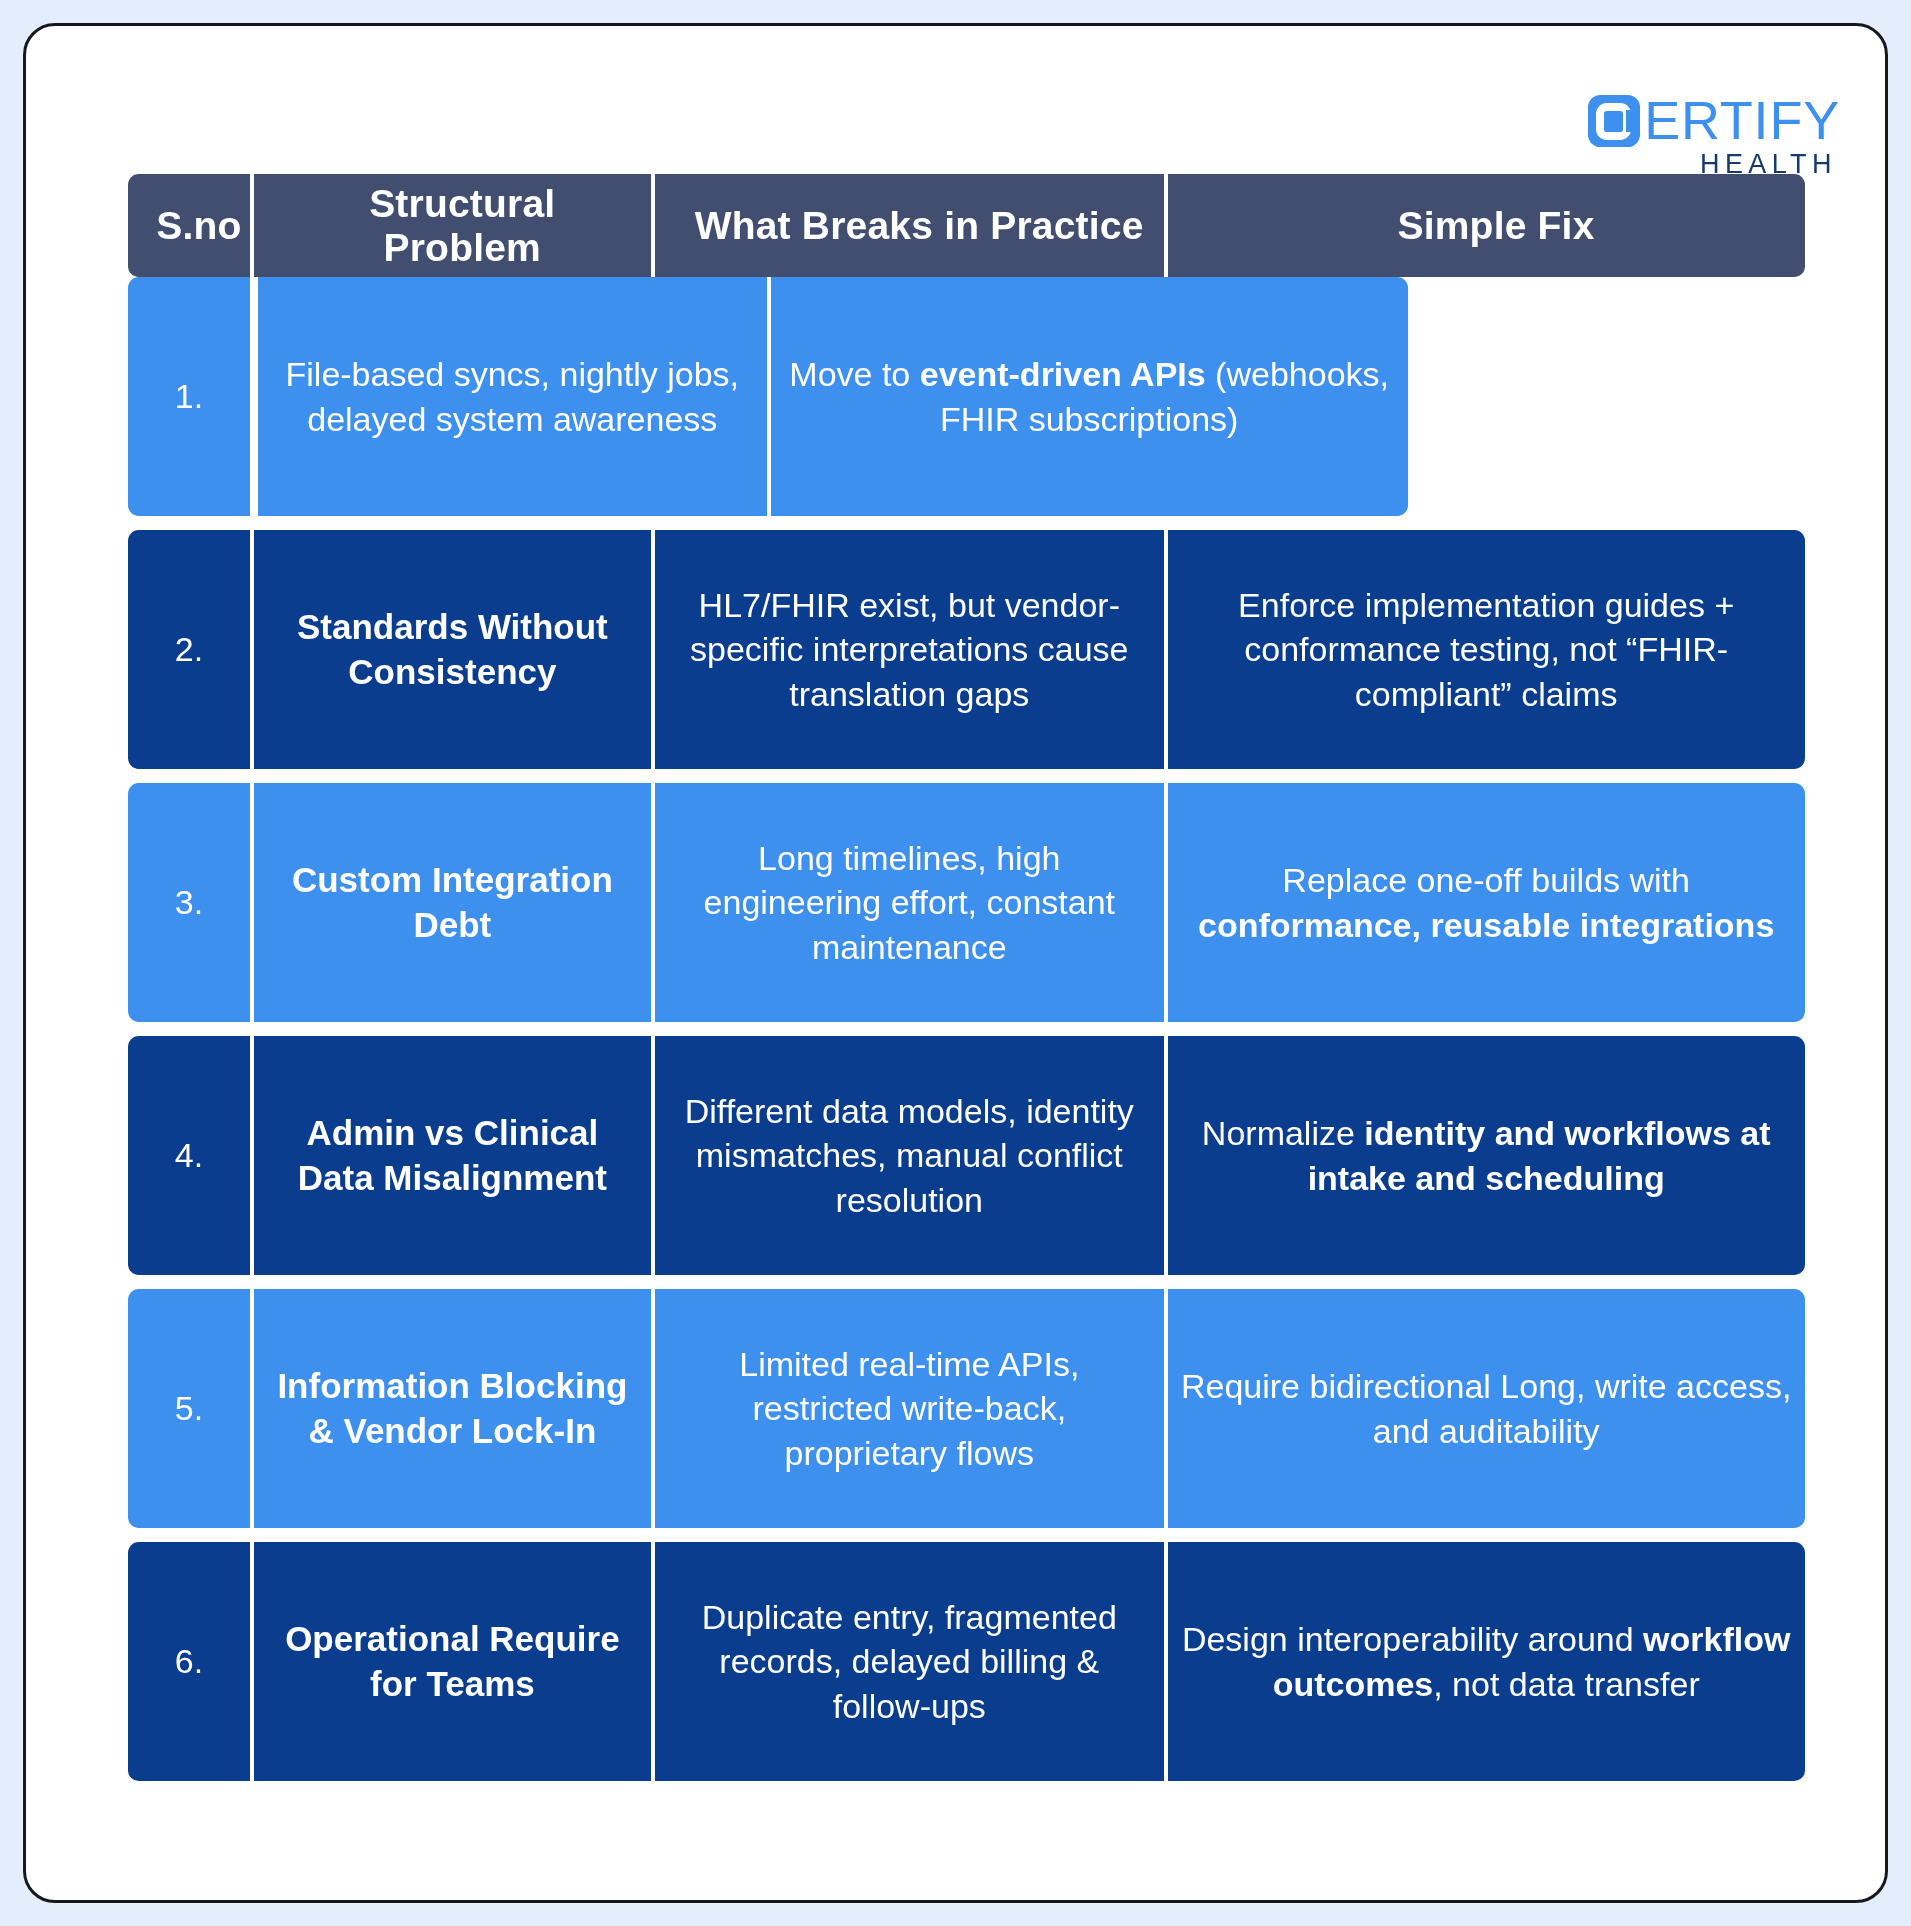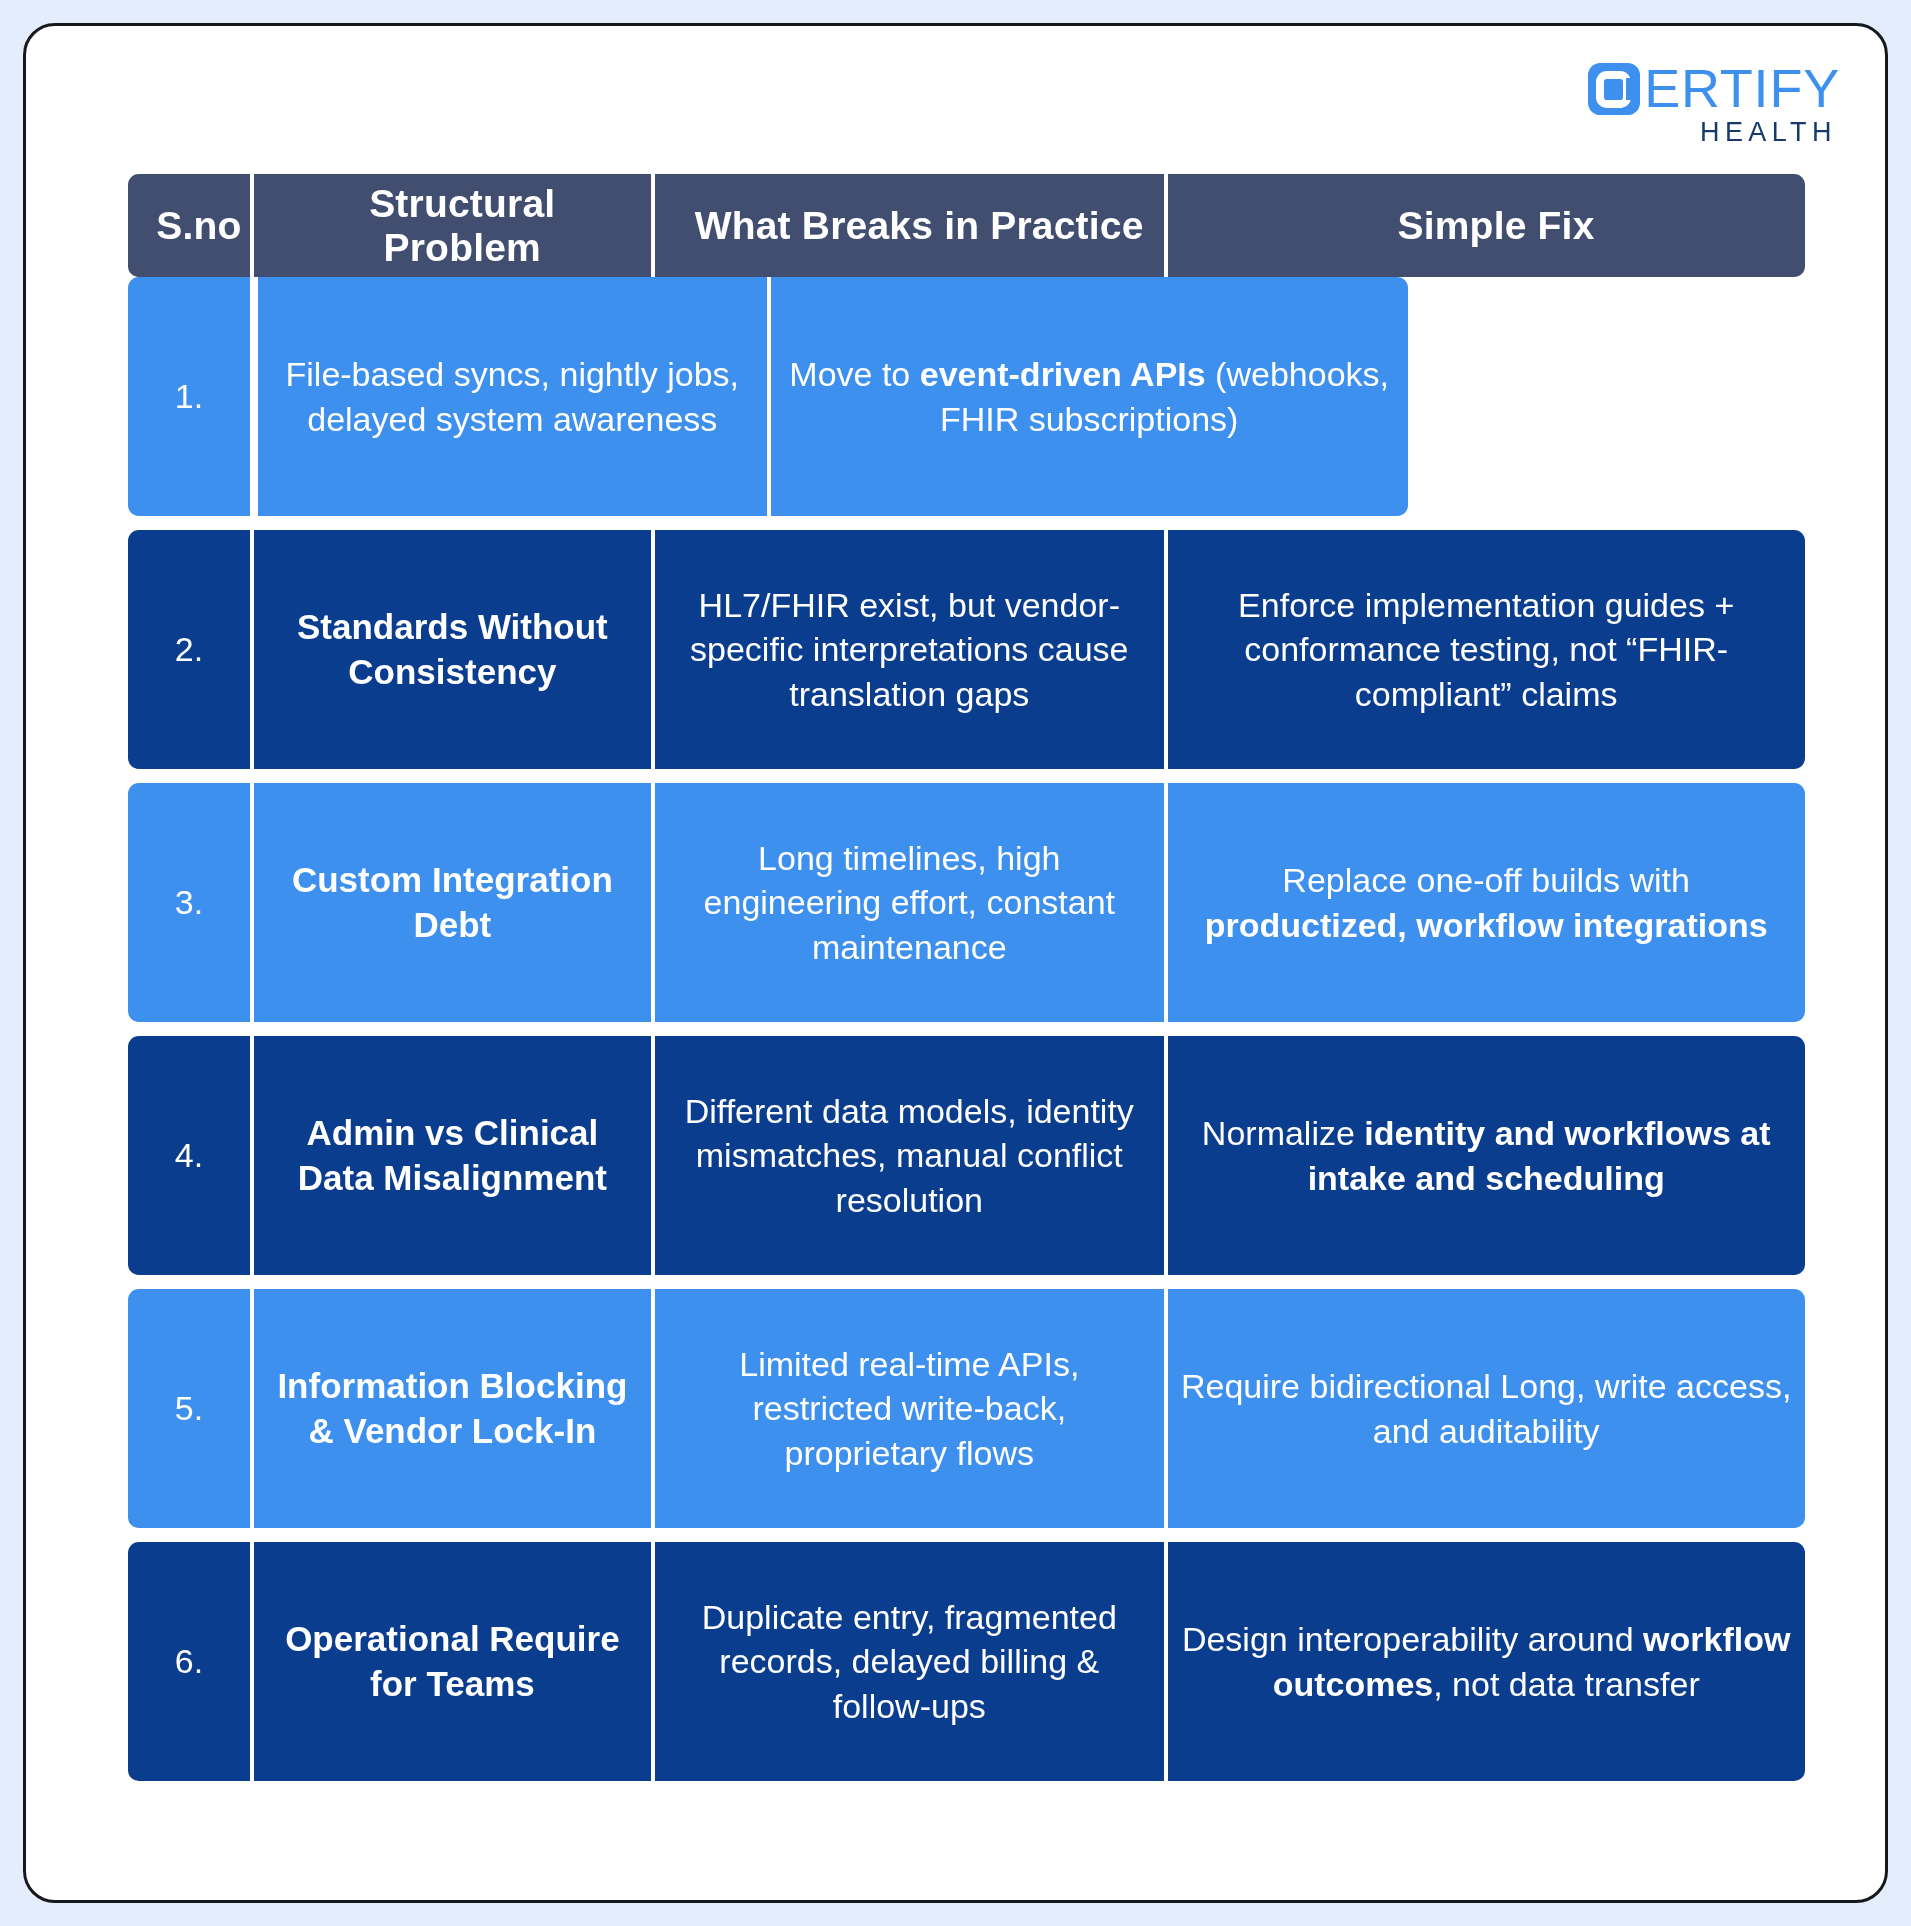--- a/index.html
+++ b/index.html
@@ -22,21 +22,21 @@
     border:3.9px solid #16181c;
     border-radius:32px;
     overflow:hidden;
   }
   
   .logo-wrap {
     position:absolute;
     top:37px; right:45px;
     display:flex; flex-direction:column; align-items:flex-end;
   }
-  .logo-row { display:flex; align-items:center; }
+  .logo-row { display:flex; align-items:center;margin-top:32px; }
   .logo-mark {
     width:52px; height:52px;
     background:#3d90ee;
     border-radius:12.3px;
     position:relative;
     margin-right:4.6px;
   }
   .logo-mark .cglyph {
     position:absolute;
     left:8.5px; top:7.7px;
@@ -185,21 +185,21 @@
             <div class="sep"></div>
             <div class="cell c-prob">
               <span>Custom Integration Debt</span>
             </div>
             <div class="sep"></div>
             <div class="cell c-break">
               <span>Long timelines, high engineering effort, constant maintenance</span>
             </div>
             <div class="sep"></div>
             <div class="cell c-fix last">
-              <span>Replace one-off builds with <b>productized, workflow integrations</b></span>
+              <span>Replace one-off builds with <b>conformance, reusable integrations</b></span>
             </div>
           </div>
           <div class="row body-row tone-dark">
             <div class="cell c-sno">
               <span>4.</span>
             </div>
             <div class="sep"></div>
             <div class="cell c-prob">
               <span>Admin vs Clinical Data Misalignment</span>
             </div>

